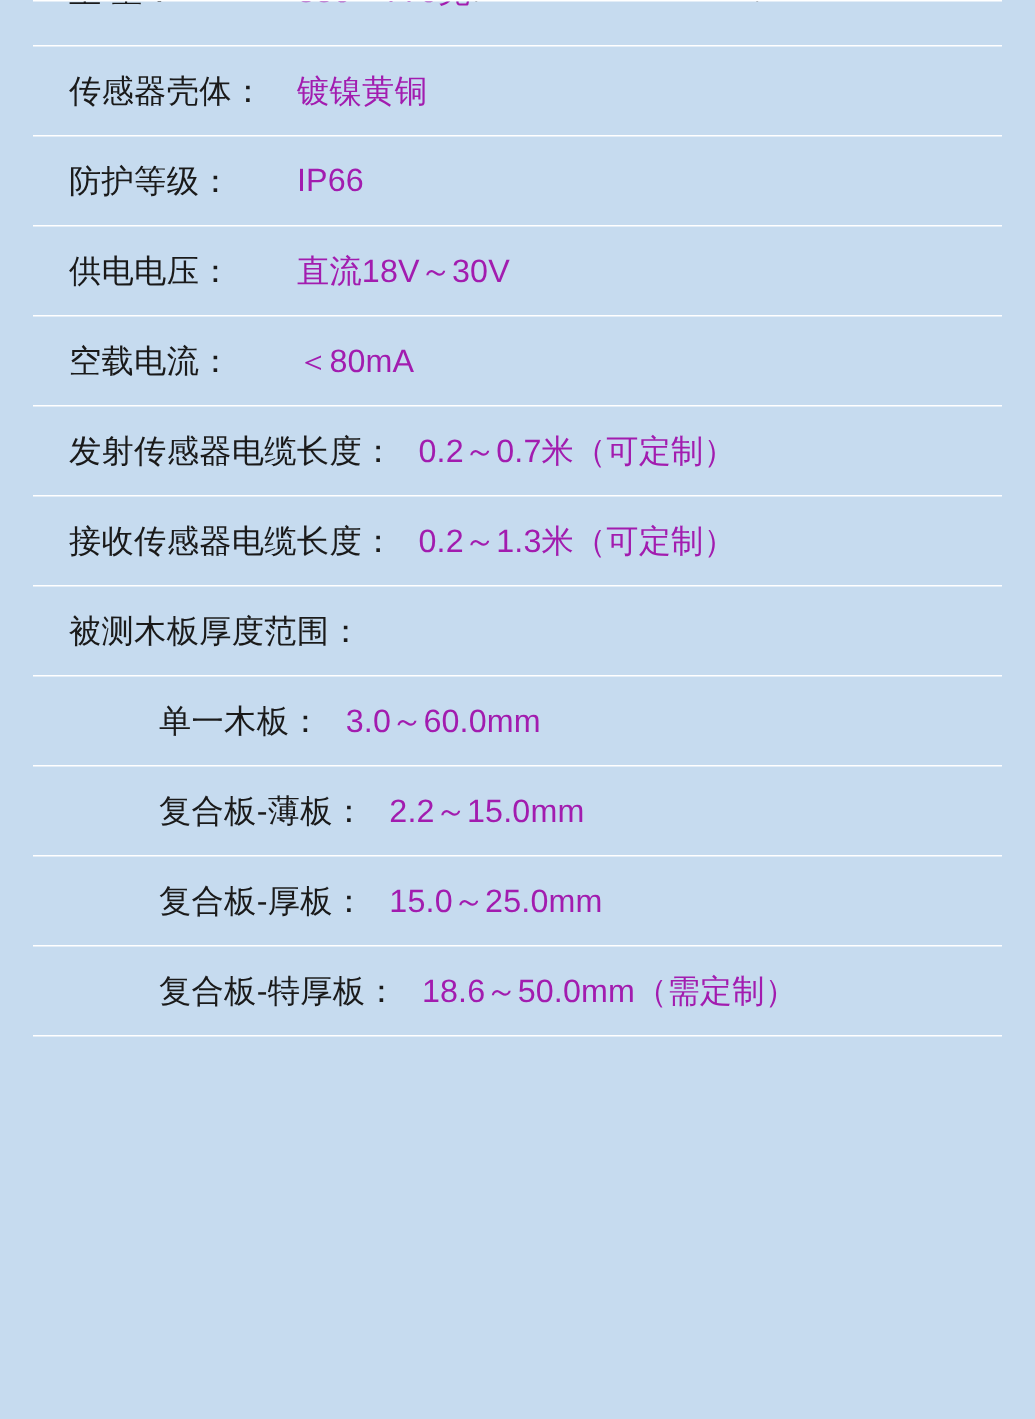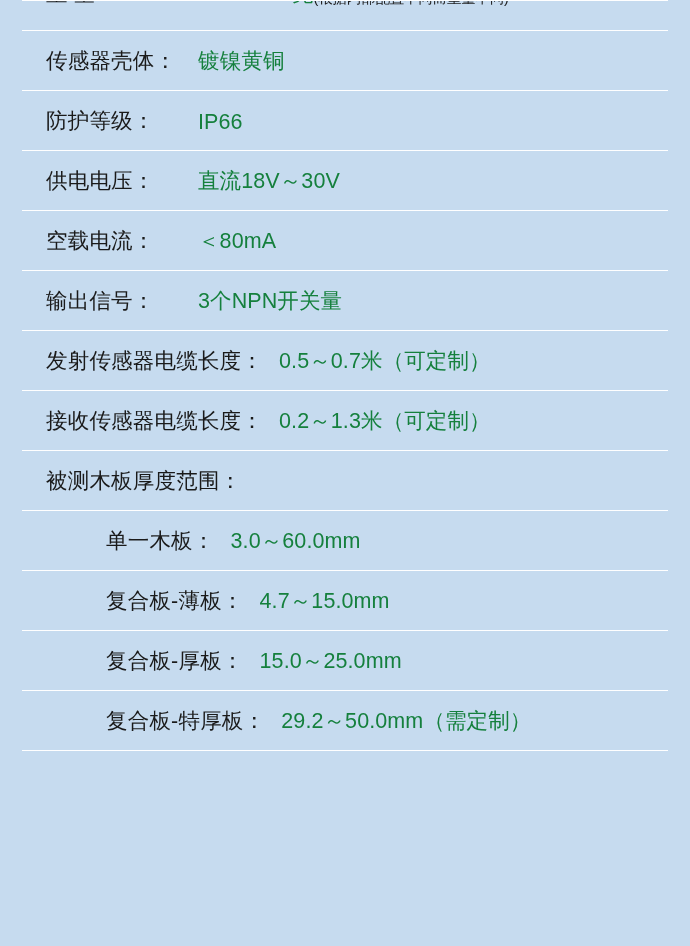--- a/index.html
+++ b/index.html
@@ -46,34 +46,34 @@
     color: #1a1a1a;
     font-size: 21.5px;
     letter-spacing: 0.2px;
     white-space: nowrap;
   }
   .clipped-row .spec-cell {
     height: 20px;
   }
   .row-inner {
     display: flex;
-    align-items: flex-end;
+    align-items: center;
     padding-left: 24px;
   }
   .lbl {
     display: inline-block;
     color: #1a1a1a;
   }
   .lbl-fixed {
     width: 152px;
     flex: 0 0 152px;
   }
   .val {
     display: inline-block;
-    color: #15803d;
+    color: #a21caf;
   }
   .val-latin {
     letter-spacing: 0.1px;
   }
   .note {
     font-size: 14.5px;
     color: #1a1a1a;
     letter-spacing: -0.2px;
   }
   .indent-row .row-inner {
@@ -159,36 +159,28 @@
 
         <tr class="spec-row">
           <td class="spec-cell">
             <div class="row-inner">
               <span class="lbl lbl-fixed">空载电流：</span>
               <span class="val val-latin">＜80mA</span>
             </div>
           </td>
         </tr>
 
-        <tr class="spec-row">
-          <td class="spec-cell">
-            <div class="row-inner">
-              <span class="lbl lbl-fixed">输出信号：</span>
-              <span class="val val-latin">3个NPN开关量</span>
-            </div>
-          </td>
-        </tr>
 
 
         <tr class="spec-row">
           <td class="spec-cell">
             <div class="row-inner">
               <span class="lbl">发射传感器电缆长度：</span>
               <span class="spacer-wide"></span>
-              <span class="val val-latin">0.5～0.7米（可定制）</span>
+              <span class="val val-latin">0.2～0.7米（可定制）</span>
             </div>
           </td>
         </tr>
 
         <tr class="spec-row">
           <td class="spec-cell">
             <div class="row-inner">
               <span class="lbl">接收传感器电缆长度：</span>
               <span class="spacer-wide"></span>
               <span class="val val-latin">0.2～1.3米（可定制）</span>
@@ -212,41 +204,41 @@
               <span class="val val-latin">3.0～60.0mm</span>
             </div>
           </td>
         </tr>
 
         <tr class="spec-row indent-row">
           <td class="spec-cell">
             <div class="row-inner">
               <span class="lbl">复合板-薄板：</span>
               <span class="spacer-wide"></span>
-              <span class="val val-latin">4.7～15.0mm</span>
+              <span class="val val-latin">2.2～15.0mm</span>
             </div>
           </td>
         </tr>
 
         <tr class="spec-row indent-row">
           <td class="spec-cell">
             <div class="row-inner">
               <span class="lbl">复合板-厚板：</span>
               <span class="spacer-wide"></span>
               <span class="val val-latin">15.0～25.0mm</span>
             </div>
           </td>
         </tr>
 
         <tr class="spec-row indent-row">
           <td class="spec-cell">
             <div class="row-inner">
               <span class="lbl">复合板-特厚板：</span>
               <span class="spacer-wide"></span>
-              <span class="val val-latin">29.2～50.0mm（需定制）</span>
+              <span class="val val-latin">18.6～50.0mm（需定制）</span>
             </div>
           </td>
         </tr>
 
       </tbody>
     </table>
   </div>
 
   <div class="bottom-fill"></div>
 

